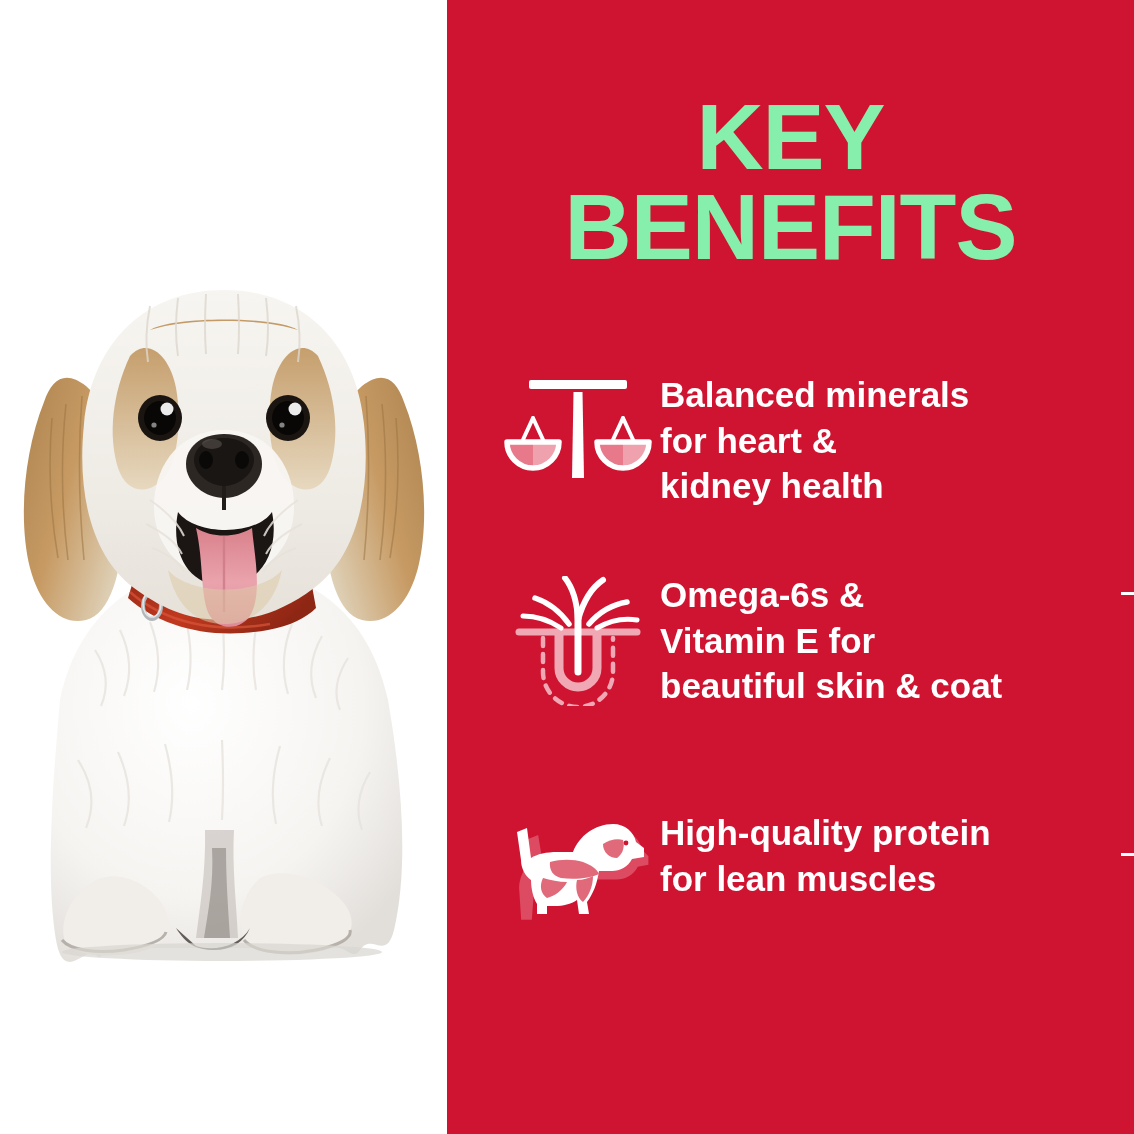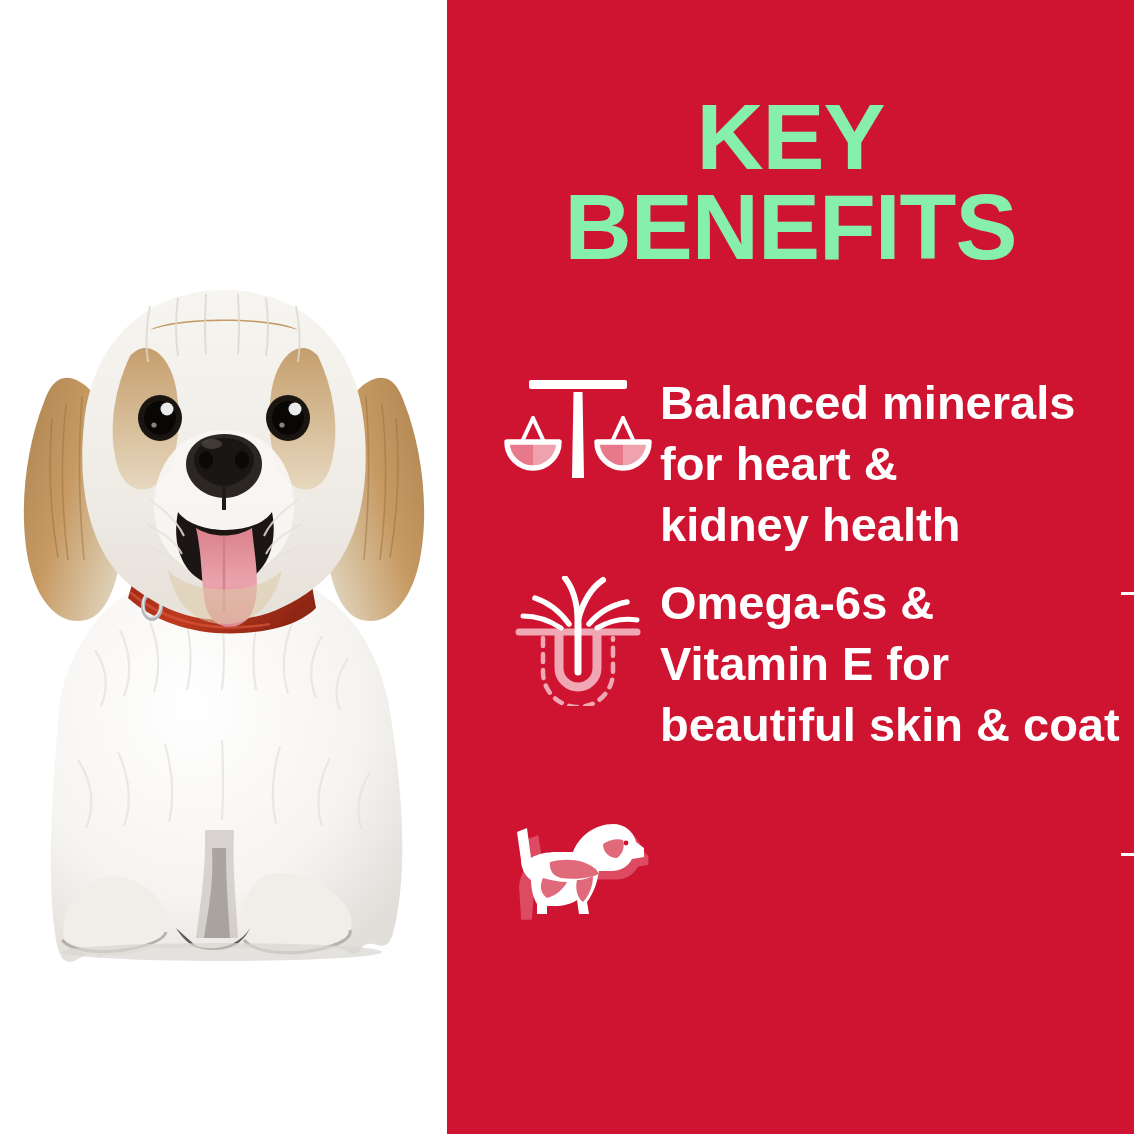--- a/index.html
+++ b/index.html
@@ -81,21 +81,21 @@
     display: flex;
     align-items: flex-start;
     justify-content: center;
     padding-top: 4px;
   }
   .benefit-text {
     flex: 1 1 auto;
     color: #ffffff;
     font-family: "Liberation Sans", sans-serif;
     font-weight: bold;
-    font-size: 47px;
+    font-size: 35px;
     line-height: 1.30;
     white-space: pre-line;
     padding-right: 10px;
   }
 
   .row-1 { height: 200px; }
   .row-2 { height: 238px; justify-content: space-between; }
   .row-3 { height: 160px; }
 
   .divider {
@@ -384,20 +384,22 @@
             <path d="M40 64 C47 66 56 68 64 68 C60 76 52 82 44 84
                      C38 80 36 72 40 64 Z" fill="#e0697a"></path>
             <path d="M74 66 C80 66 86 64 90 62 C90 72 86 82 80 88
                      C74 84 72 74 74 66 Z" fill="#e0697a"></path>
             <path d="M100 30 C106 26 114 24 120 26 C122 32 120 40 114 44
                      C106 44 100 38 100 30 Z" fill="#e0697a"></path>
 
             <circle cx="123" cy="29" r="2.4" fill="#ce1431"></circle>
           </svg>
         </div>
+        <div class="benefit-text">High-quality protein
+for lean muscles</div>
       </div>
 
     </div>
 
     <div class="divider divider-1"></div>
     <div class="divider divider-2"></div>
 
   </div>
 </div>
 

